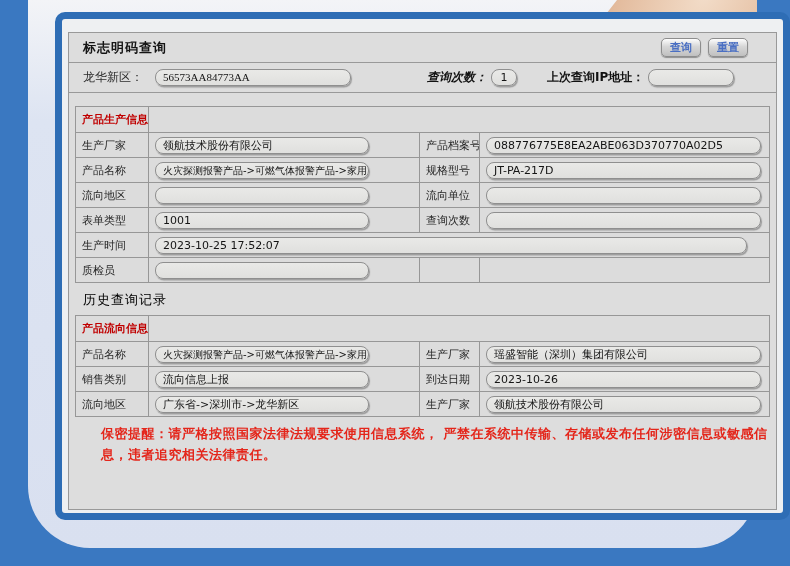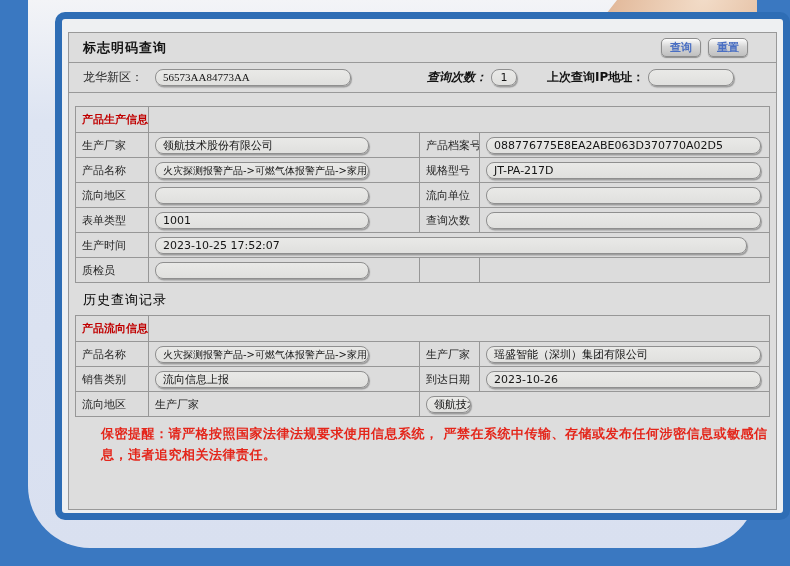--- a/index.html
+++ b/index.html
@@ -203,20 +203,23 @@
           </div>
         <div class="tcell">
             <span class="inp v2">2023-10-26</span>
           </div>
       </div>
       <div class="trow">
         <div class="tcell">
             <span class="lbl">流向地区</span>
           </div>
         <div class="tcell">
+            <span class="inp v1">广东省-&gt;深圳市-&gt;龙华新区</span>
+          </div>
+        <div class="tcell">
             <span class="lbl">生产厂家</span>
           </div>
         <div class="tcell">
             <span class="inp v2">领航技术股份有限公司</span>
           </div>
       </div>
     </div>
 
     <div class="warning">保密提醒：请严格按照国家法律法规要求使用信息系统， 严禁在系统中传输、存储或发布任何涉密信息或敏感信息，违者追究相关法律责任。</div>
 

